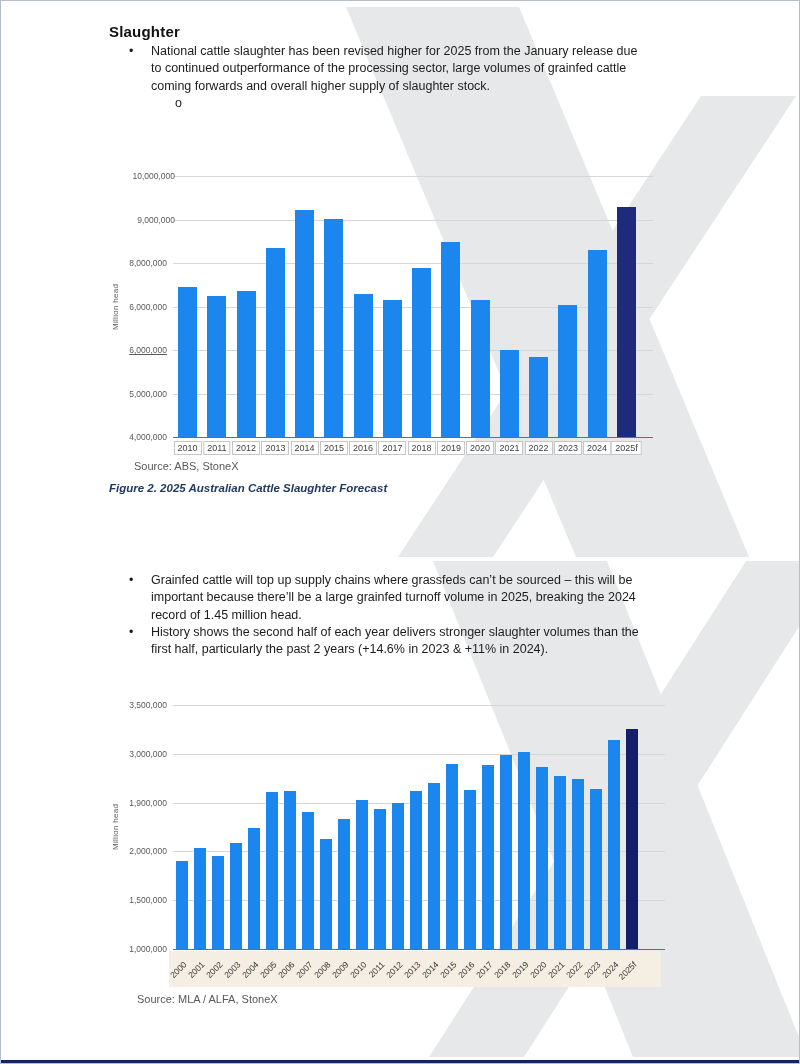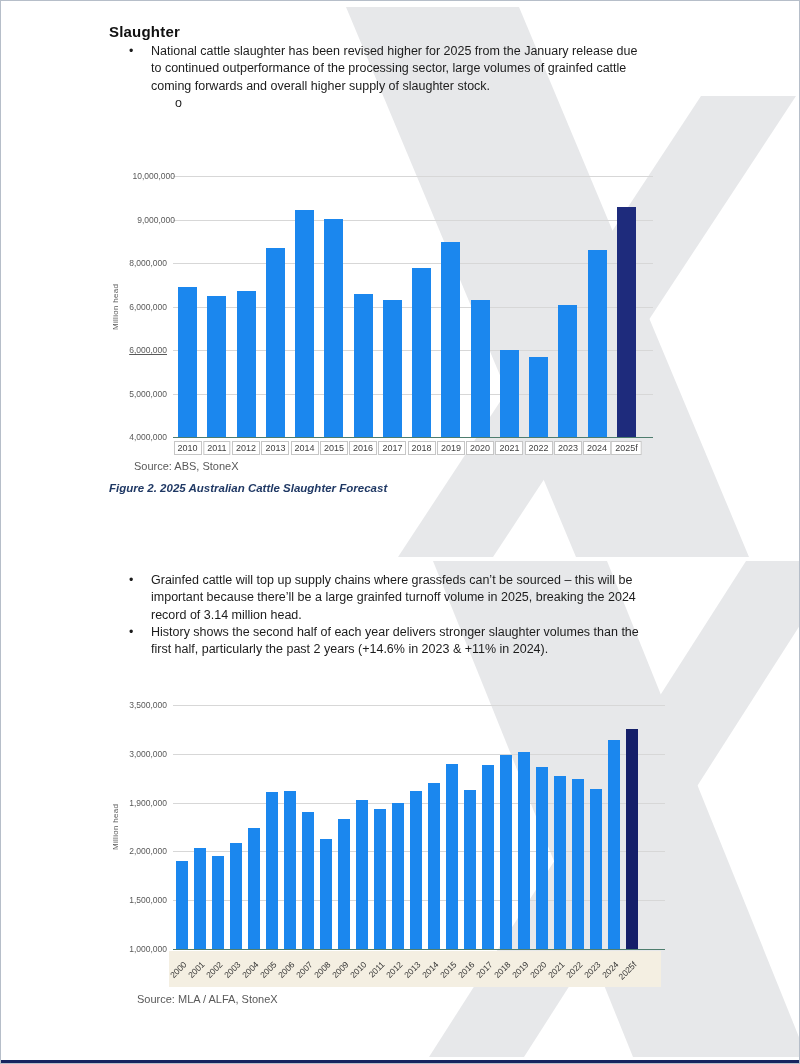--- a/index.html
+++ b/index.html
@@ -106,21 +106,21 @@
         <div class="xbox" style="left: 486.1px; top: 277px;">2024</div>
         <div class="xbox" style="left: 515.4px; top: 277px;">2025f</div>
       </div>
 
     <div class="source" style="left:133px;top:459px;">Source: ABS, StoneX</div>
     <div class="caption" style="left:108px;top:481px;">Figure 2. 2025 Australian Cattle Slaughter Forecast</div>
 
     <div class="bullets b2">
       <div class="brow">
         <span class="bmark">•</span>
-        <span class="btext">Grainfed cattle will top up supply chains where grassfeds can’t be sourced – this will be important because there’ll be a large grainfed turnoff volume in 2025, breaking the 2024 record of 3.14 million head.</span>
+        <span class="btext">Grainfed cattle will top up supply chains where grassfeds can’t be sourced – this will be important because there’ll be a large grainfed turnoff volume in 2025, breaking the 2024 record of 1.45 million head.</span>
       </div>
       <div class="brow">
         <span class="bmark">•</span>
         <span class="btext">History shows the second half of each year delivers stronger slaughter volumes than the first half, particularly the past 2 years (+14.6% in 2023 &amp; +11% in 2024).</span>
       </div>
     </div>
 
     <div class="chart" style="top:692px;">
         <div class="ylab" style="left: 0px; top: 12px; height: 244px; width: 14px;">Million head</div>
         <div class="axisline" style="left: 62px; top: 256px; width: 492px;"></div>

